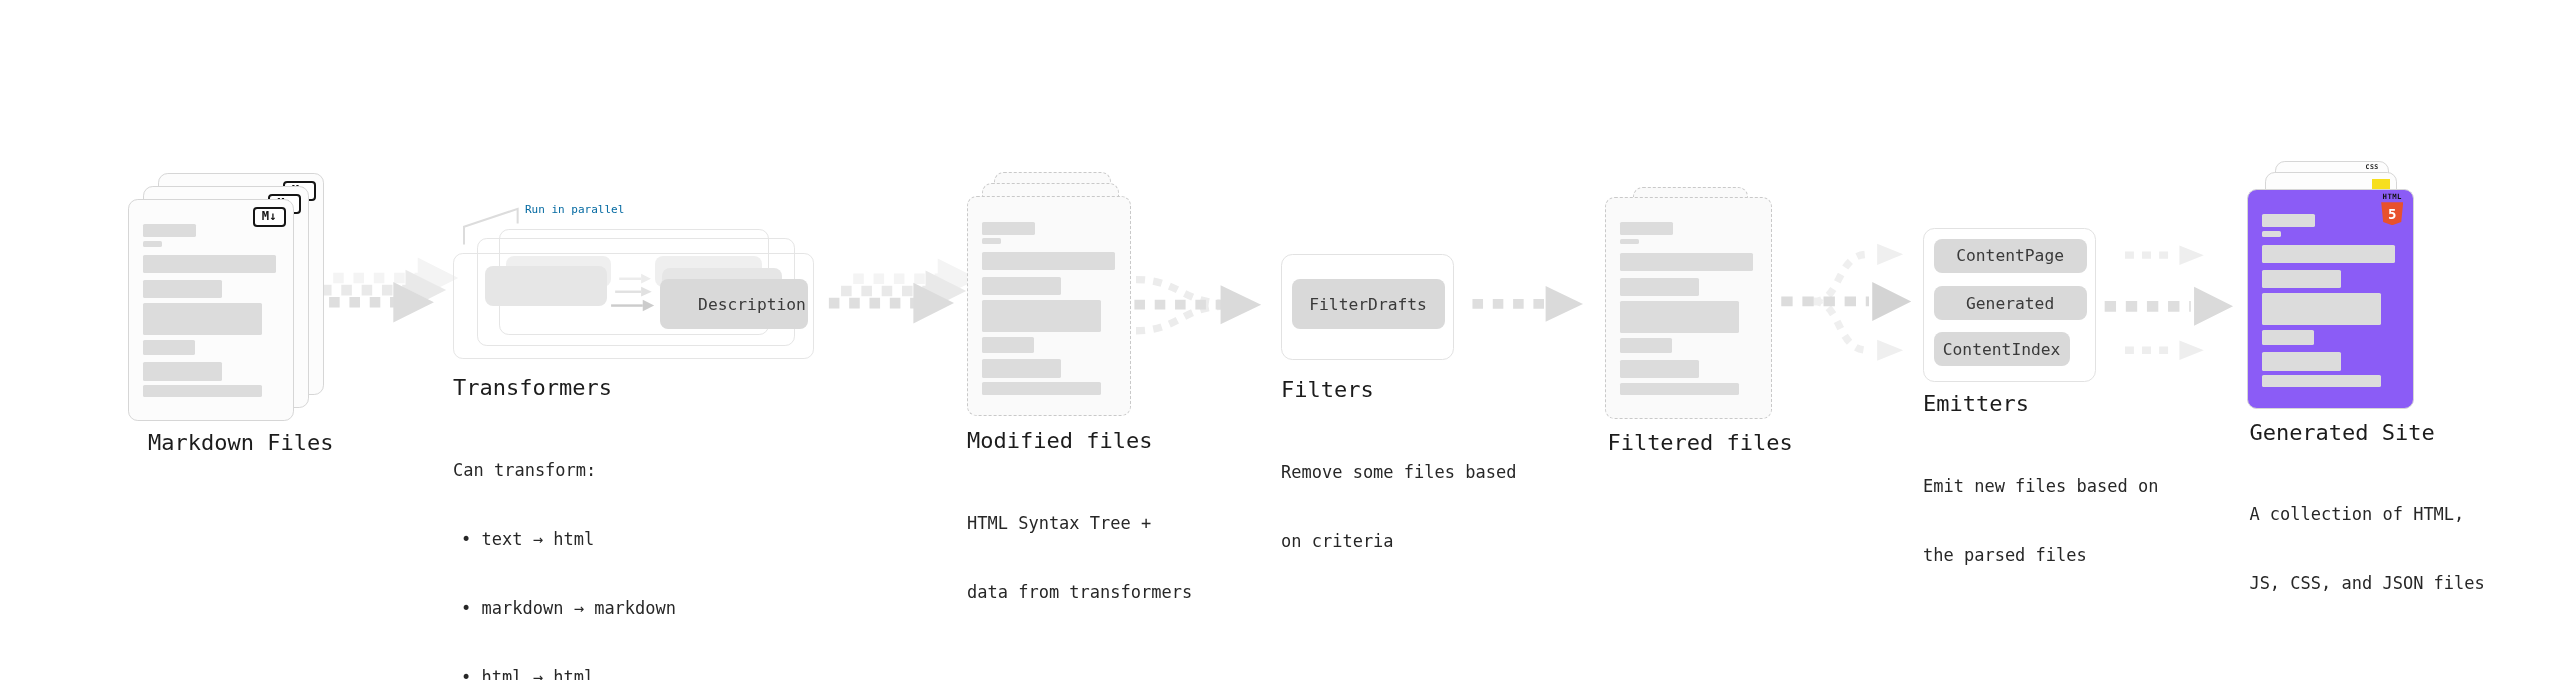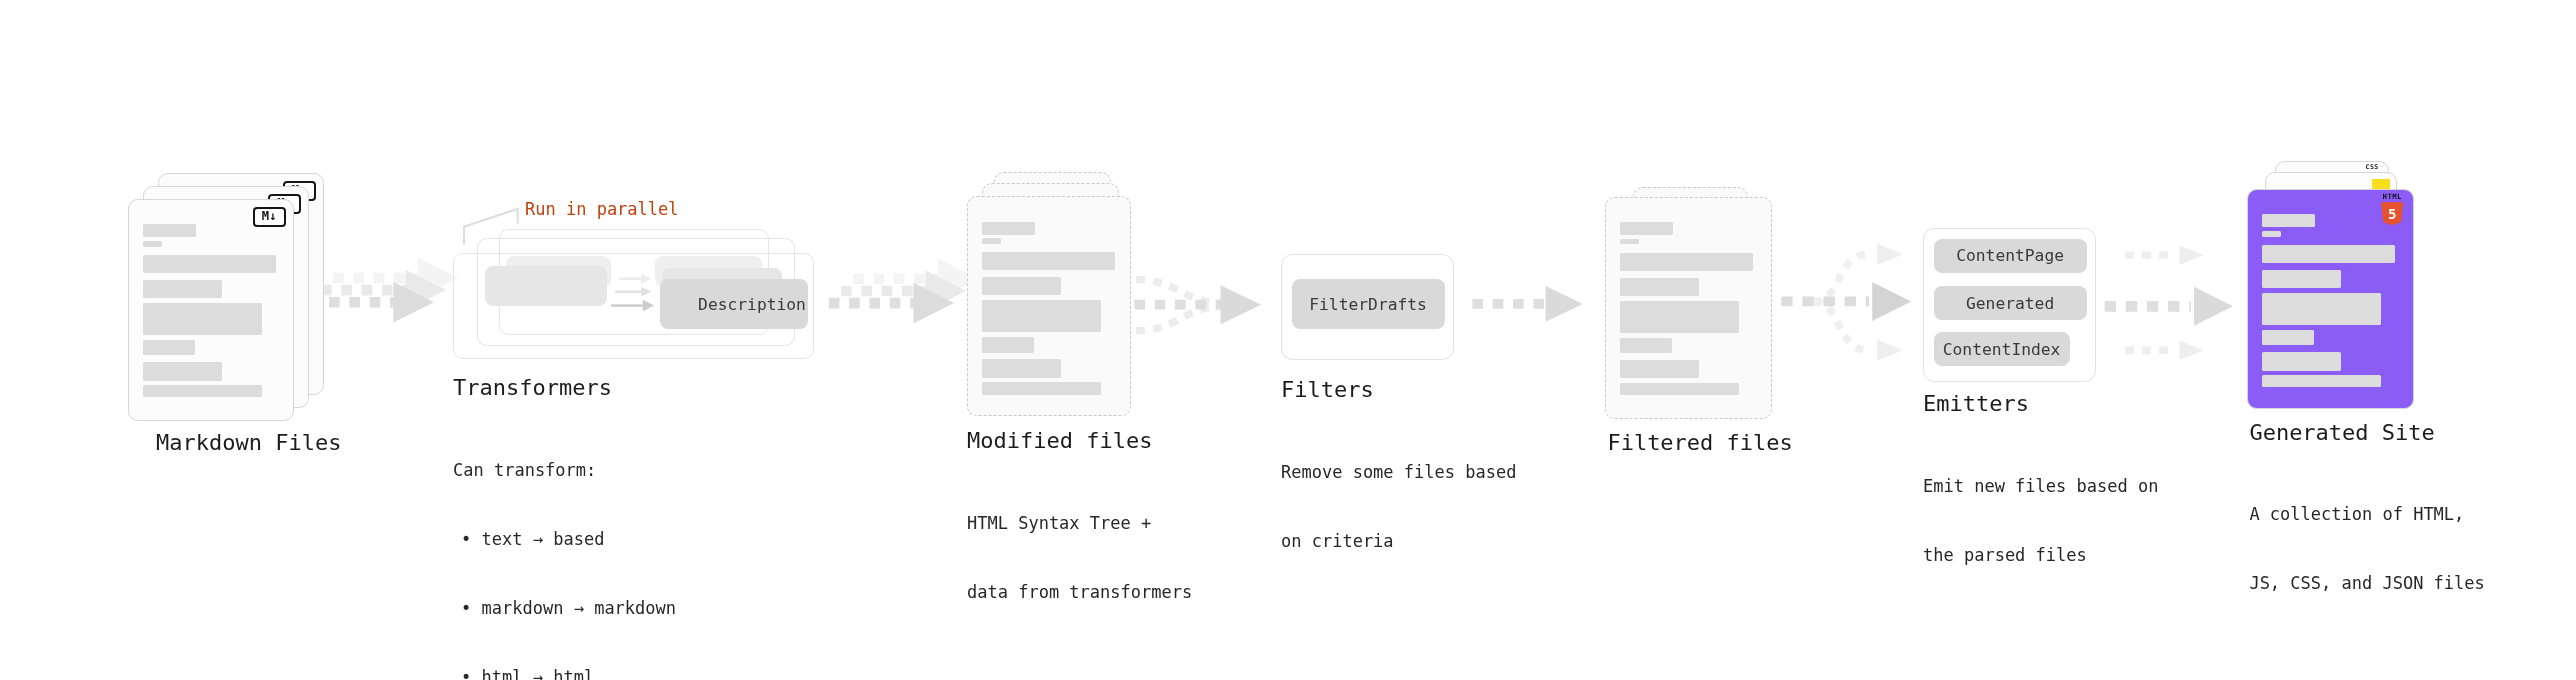--- a/index.html
+++ b/index.html
@@ -26,21 +26,21 @@
   .md-badge{
     position:absolute;top:6.5px;right:7.3px;width:33px;height:20.3px;box-sizing:border-box;
     border:2.4px solid #151515;border-radius:4.1px;background:#fff;color:#151515;
     font-weight:bold;font-size:12.2px;line-height:15.4px;text-align:center;
   }
 
   
   .h-label{position:absolute;font-size:22px;line-height:24.4px;color:#1c1c1c;font-weight:500;white-space:pre;}
   .note{position:absolute;font-size:17px;line-height:23px;color:#272727;white-space:pre;}
   .note .li{padding-left:8.1px;}
-  .annotation{position:absolute;font-size:17px;line-height:19.5px;color:#c2410c;white-space:pre;}
+  .annotation{position:absolute;font-size:11px;line-height:19.5px;color:#0369a1;white-space:pre;}
 
   
   .frame{position:absolute;box-sizing:border-box;border:1.6px solid #e5e5e5;border-radius:9.8px;background:transparent;}
   .panel{position:absolute;box-sizing:border-box;border:1.6px solid #e2e2e2;border-radius:11.4px;background:#ffffff;}
   .pill{
     position:absolute;box-sizing:border-box;background:#d9d9d9;border-radius:8.1px;color:#3a3a3a;
     font-size:16.3px;display:flex;align-items:center;justify-content:center;white-space:pre;
   }
   .ghost{position:absolute;border-radius:8.1px;background:#e6e6e6;}
   .ghost.g2{background:#efefef;}
@@ -138,40 +138,40 @@
     <div class="doc" style="left:30px;top:0;width:166px;height:222px;">
       <div class="md-badge">M↓</div>
     </div>
     <div class="doc" style="left:15.4px;top:13px;width:166px;height:222px;">
       <div class="md-badge">M↓</div>
     </div>
     <div class="doc" style="left:0;top:26px;width:166px;height:222px;">
       <div class="md-badge">M↓</div>
       <span class="bars"><i></i><i></i><i></i><i></i><i></i><i></i><i></i><i></i></span>
     </div>
-    <div class="h-label" style="left:12px;top:258px;padding-left:16px;">Markdown Files</div>
+    <div class="h-label" style="left:4px;top:258px;padding-left:16px;">Markdown Files</div>
   </div>
 
   <div class="stage" style="left:453px;top:229px;width:382px;height:276px;">
     <div class="annotation" style="left:72px;top:-29px;">Run in parallel</div>
     <div class="frame" style="left:46px;top:0;width:270px;height:106px;"></div>
     <div class="frame" style="left:23.6px;top:9px;width:318px;height:108px;"></div>
     <div class="frame" style="left:0;top:24.4px;width:361px;height:106px;"></div>
 
     <div class="ghost g2" style="left:53px;top:27px;width:105px;height:31px;"></div>
     <div class="ghost" style="left:32px;top:37px;width:122px;height:40px;"></div>
 
     <div class="ghost g2" style="left:202px;top:27px;width:107px;height:31px;"></div>
     <div class="ghost" style="left:209px;top:39px;width:120px;height:38px;"></div>
     <div class="pill" style="left:207px;top:50px;width:148px;height:50px;padding-left:36px;">Description</div>
 
     <div class="h-label" style="left:0;top:147px;">Transformers</div>
     <div class="note" style="left:0;top:184px;">
       <div>Can transform:</div>
-      <div class="li">• text → based</div>
+      <div class="li">• text → html</div>
       <div class="li">• markdown → markdown</div>
       <div class="li">• html → html</div>
     </div>
   </div>
 
   <div class="stage" style="left:1281px;top:254px;width:236px;height:219px;">
     <div class="panel" style="left:0;top:0;width:173px;height:106px;"></div>
     <div class="pill" style="left:10.6px;top:25px;width:153px;height:50px;">FilterDrafts</div>
     <div class="h-label" style="left:0;top:124px;">Filters</div>
     <div class="note" style="left:0;top:161px;">

